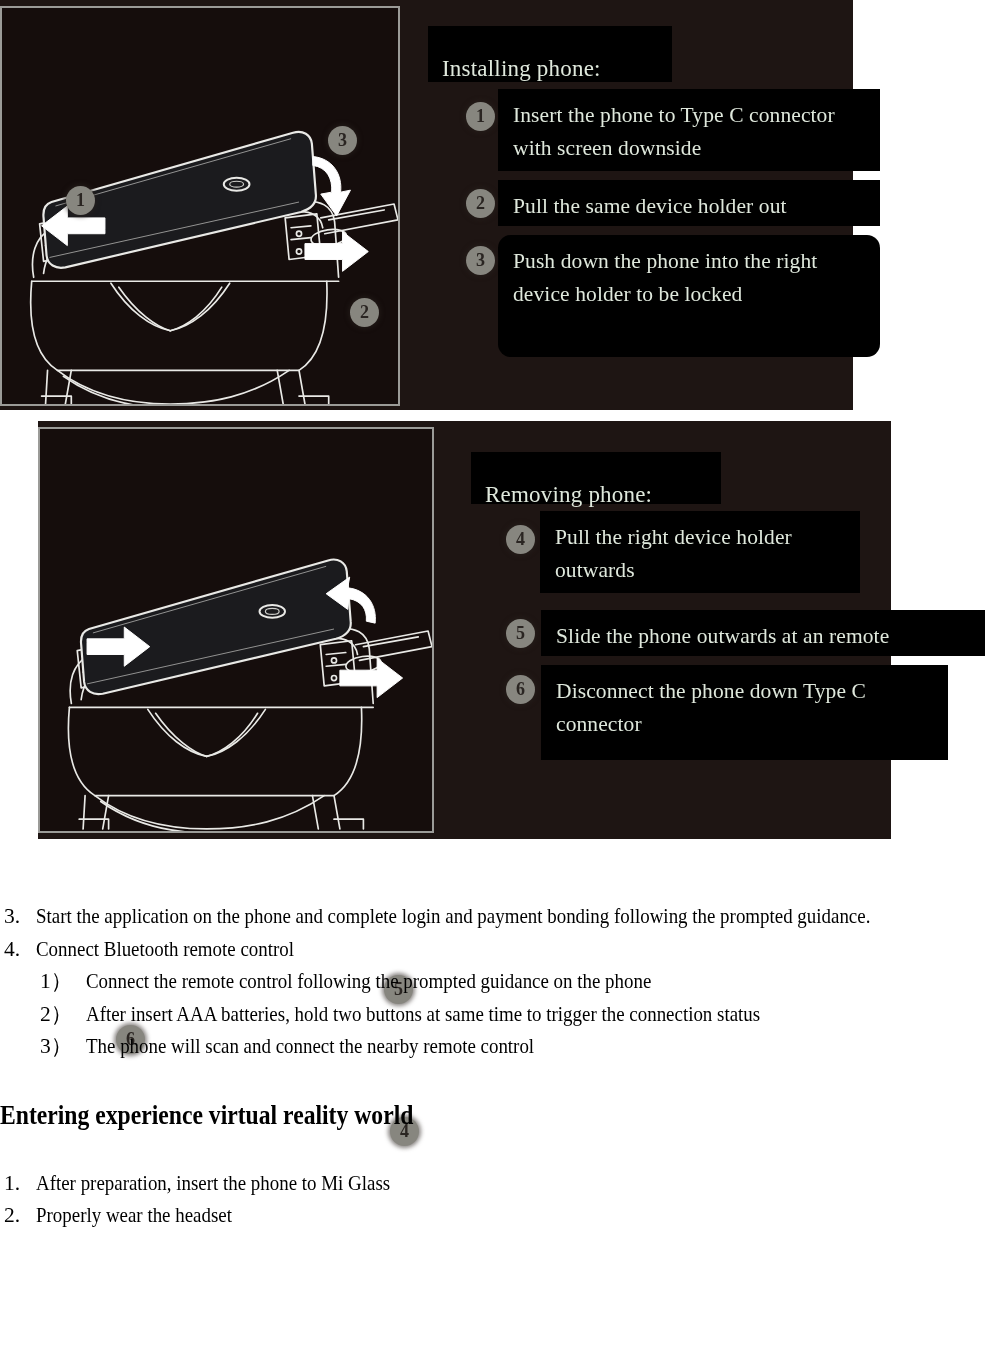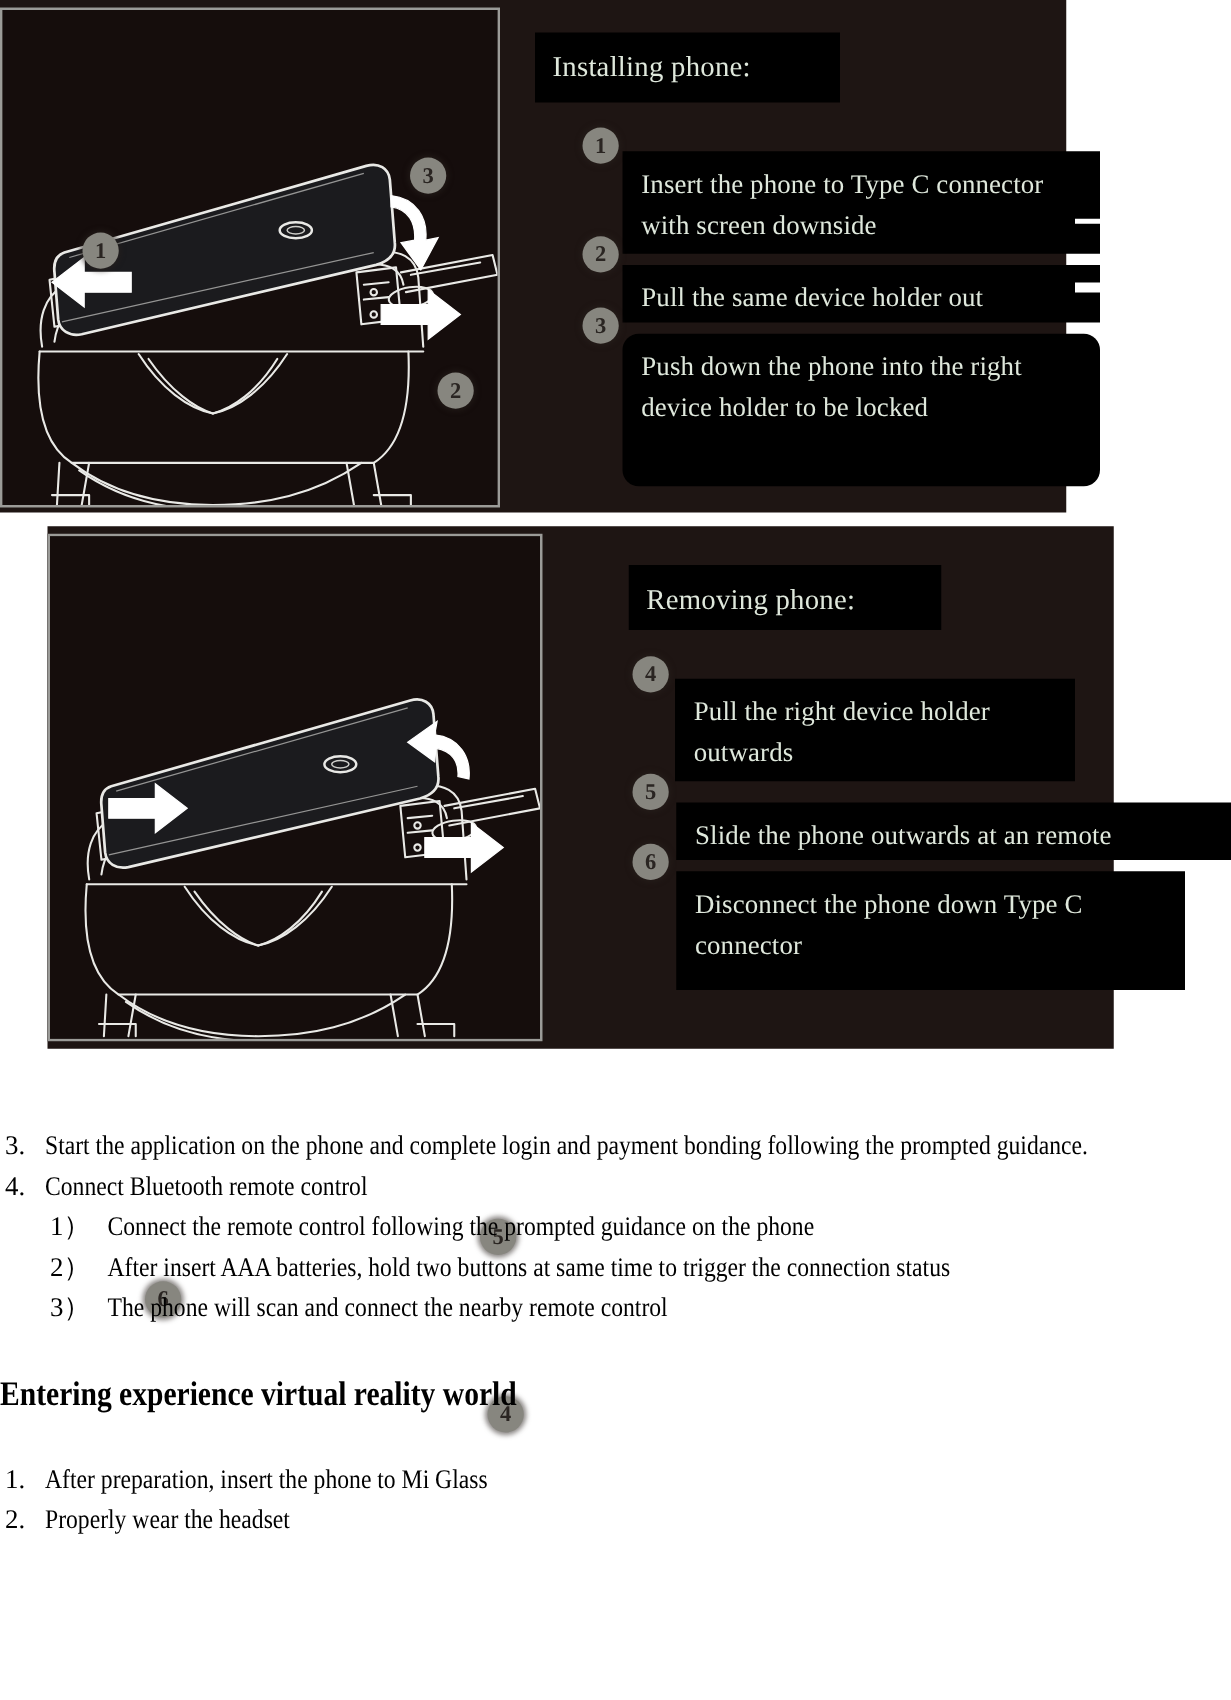--- a/index.html
+++ b/index.html
@@ -37,29 +37,28 @@
   .callout {
     position: absolute;
     background: #000000;
     color: #dfe8dc;
     box-sizing: border-box;
     font-family: "Liberation Serif", "DejaVu Serif", serif;
   }
   .callout-title {
     font-size: 23px;
     line-height: 30px;
-    padding: 13px 0 13px 14px;
+    padding: 28px 0 13px 14px;
     letter-spacing: 0.2px;
   }
   .callout-step {
     font-size: 21.5px;
     line-height: 33px;
     padding: 10px 10px 10px 15px;
     letter-spacing: 0.1px;
-    margin-top: 32px;
   }
 
   
   .badge {
     position: absolute;
     width: 29px;
     height: 29px;
     border-radius: 50%;
     background: #87867f;
     color: #2a2522;
@@ -263,21 +262,21 @@
     <path d="M306 258 L306 246 L344 246 L344 234 L370 254 L344 274 L344 262 L306 262 Z" fill="#ffffff" stroke="#ffffff" stroke-width="1"></path>
 
     <path d="M342 198 C344 180 334 164 314 162 L316 151 L292 168 L314 184 L315 173 C328 175 334 184 333 196 Z" fill="#ffffff" stroke="#ffffff" stroke-width="1"></path>
   </svg>
 
   <div class="badge" style="left:76px; top:596px;">6</div>
   <div class="badge" style="left:344px; top:546px;">5</div>
   <div class="badge" style="left:350px; top:688px;">4</div>
 </div>
 
-<div class="callout callout-title" style="left:471px; top:452px; width:250px; height:52px;margin-left:32px;">
+<div class="callout callout-title" style="left:471px; top:452px; width:250px; height:52px;">
   <span>Removing phone:</span>
 </div>
 
 <div class="callout callout-step" style="left:540px; top:511px; width:320px; height:82px;">
   <span>Pull the right device holder outwards</span>
 </div>
 <div class="badge" style="left:506px; top:525px;">
   <span>4</span>
 </div>
 

